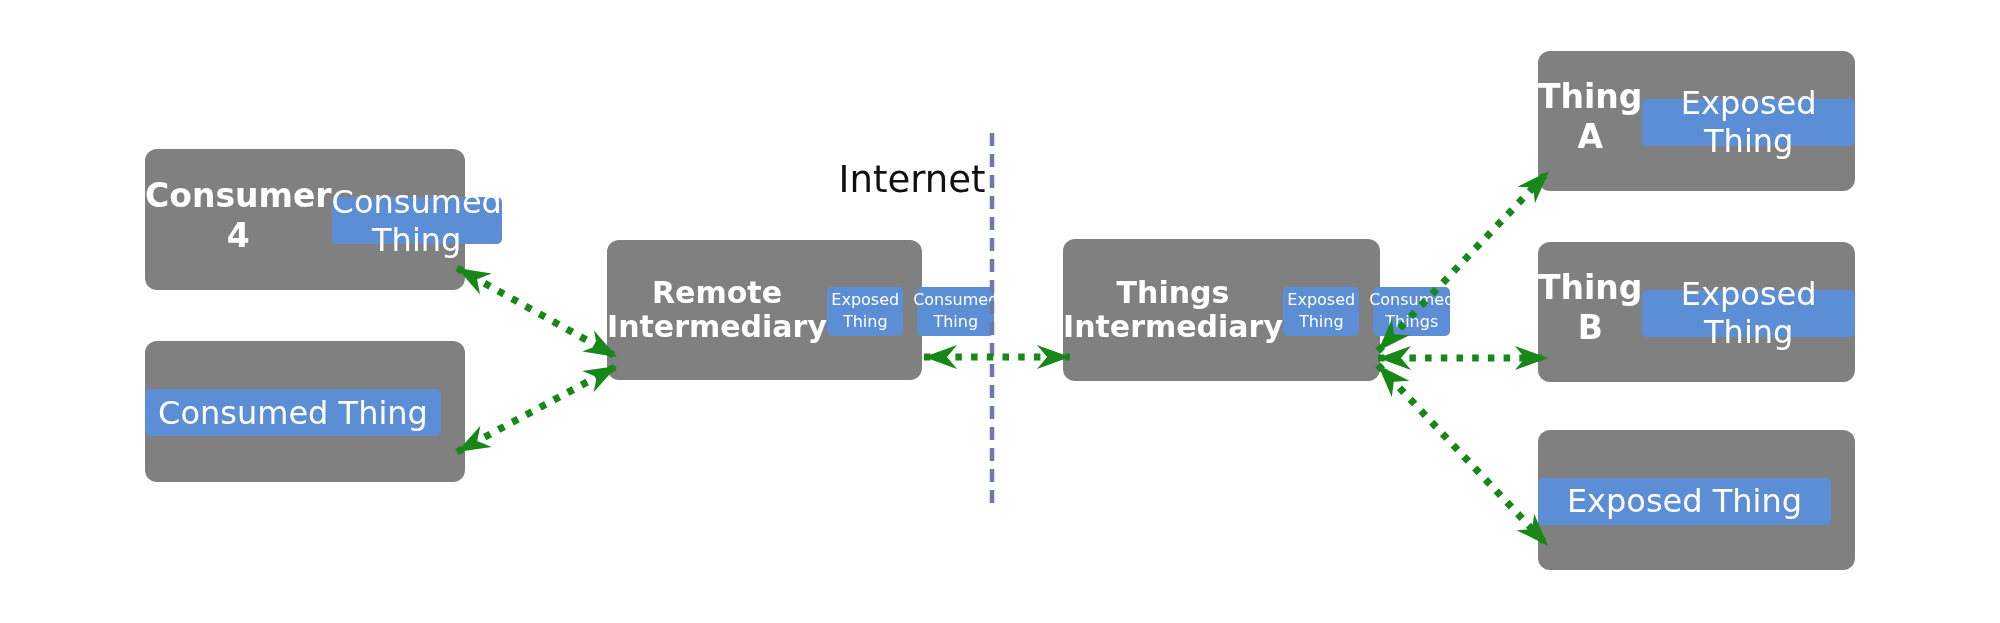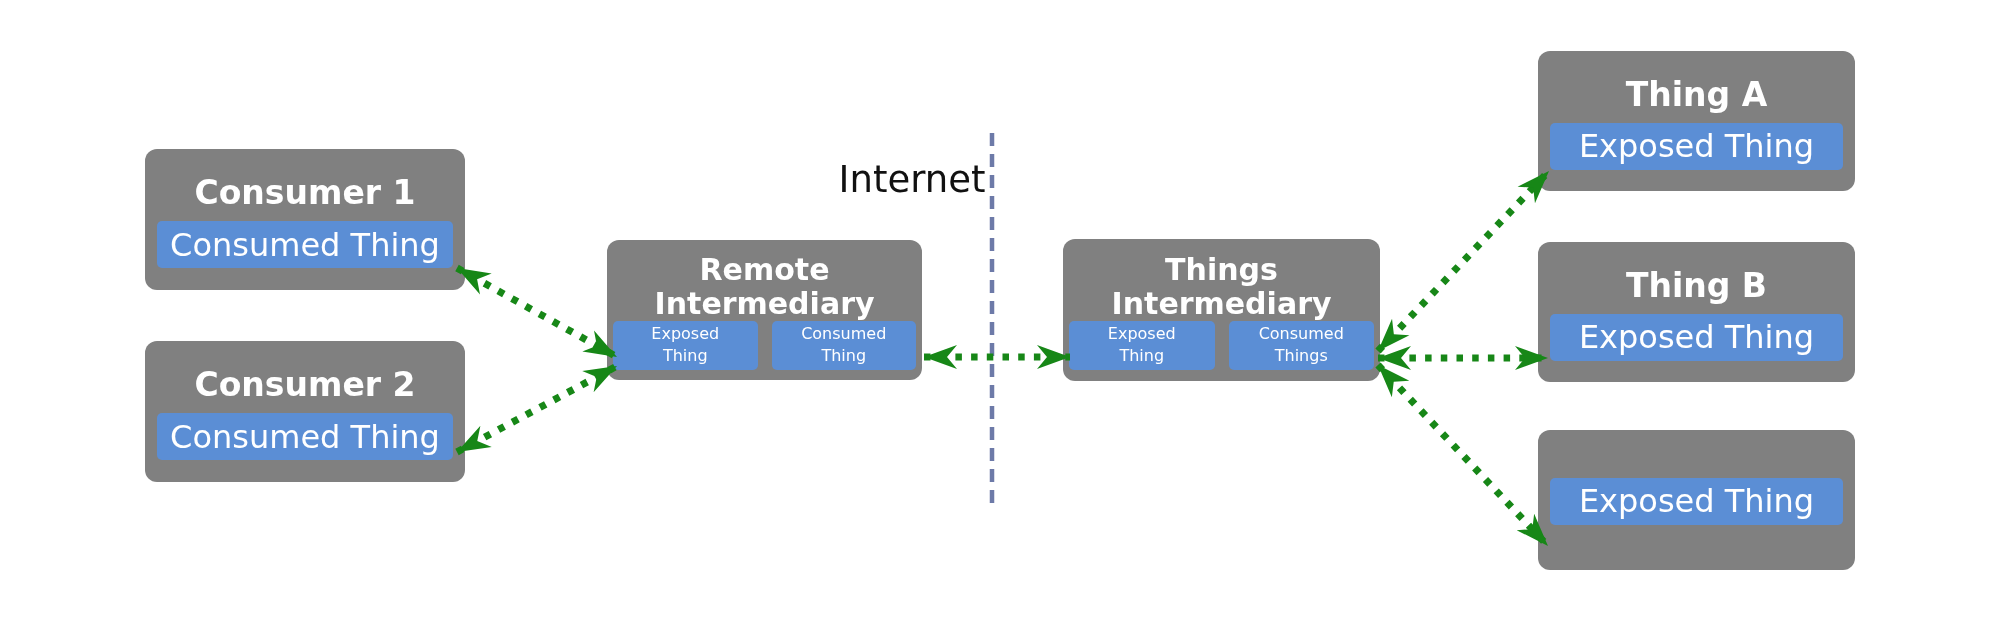--- a/index.html
+++ b/index.html
@@ -16,22 +16,22 @@
     width:2000px;height:623px;
     background:#ffffff;
     overflow:hidden;
     font-family:"DejaVu Sans","Liberation Sans",sans-serif;
   }
   .node{
     position:absolute;
     background:var(--node-fill);
     border-radius:12px;
     display:flex;
-    flex-direction:column;
-    justify-content:center;
+    flex-direction:row;
+    justify-content:flex-start;
     align-items:center;
     text-align:center;
     z-index:1;
   }
   .node-title{
     font-weight:bold;
     color:var(--text-light);
     white-space:pre-line;
   }
   .t-big{font-size:33px;line-height:40px;margin-bottom:8px;}
@@ -86,28 +86,27 @@
     stroke-dasharray:13 8;
     fill:none;
   }
 </style>
 </head>
 <body>
 
 <div class="stage">
 
   <div class="node" style="left:145px;top:149px;width:320px;height:141px">
-    <div class="node-title t-big">Consumer 1</div>
+    <div class="node-title t-big">Consumer 4</div>
     <div class="ports single">
       <div class="port port-large">Consumed Thing</div>
     </div>
   </div>
 
   <div class="node" style="left:145px;top:341px;width:320px;height:141px">
-    <div class="node-title t-big">Consumer 2</div>
     <div class="ports single">
       <div class="port port-large">Consumed Thing</div>
     </div>
   </div>
 
   <div class="node" style="left:607px;top:240px;width:315px;height:140px">
     <div class="node-title t-two">Remote
 Intermediary</div>
     <div class="ports double">
       <div class="port port-small">Exposed

